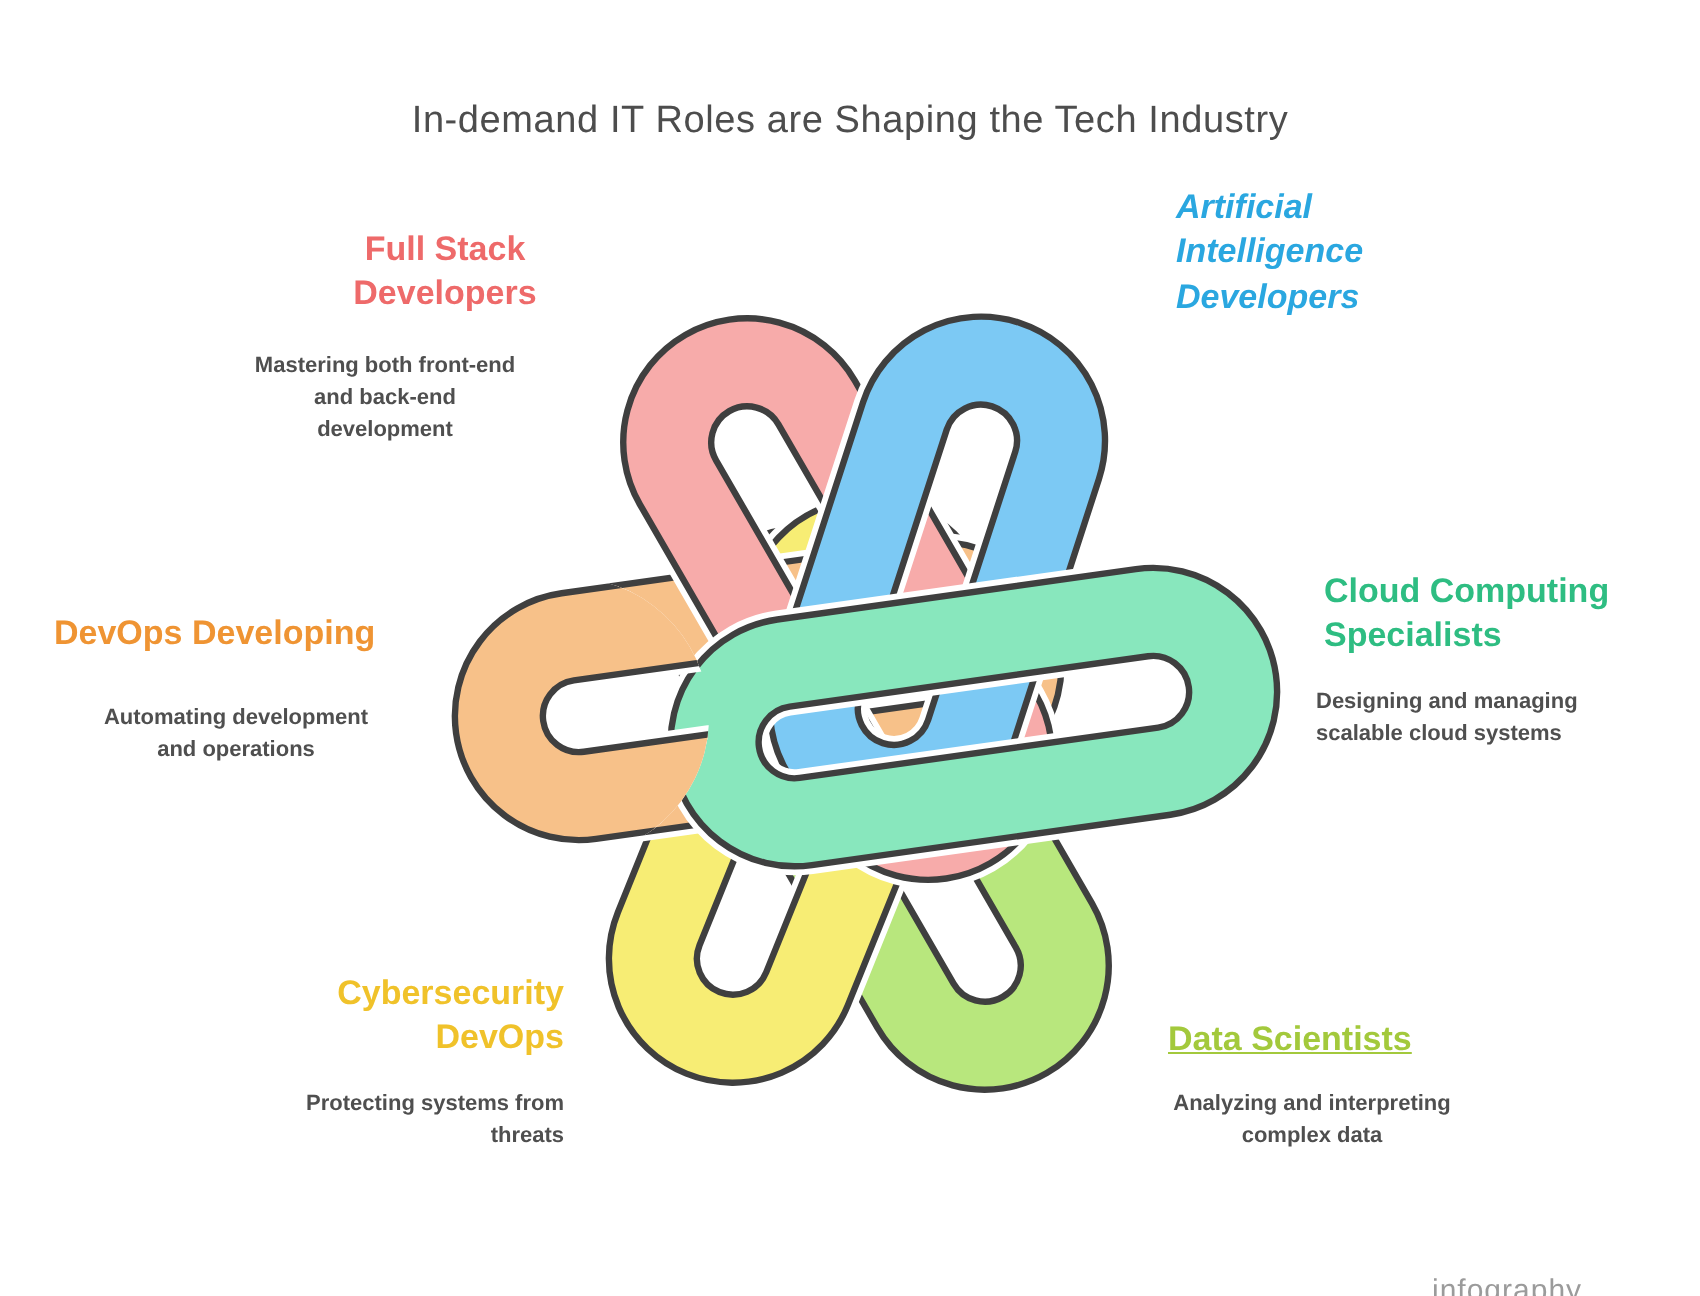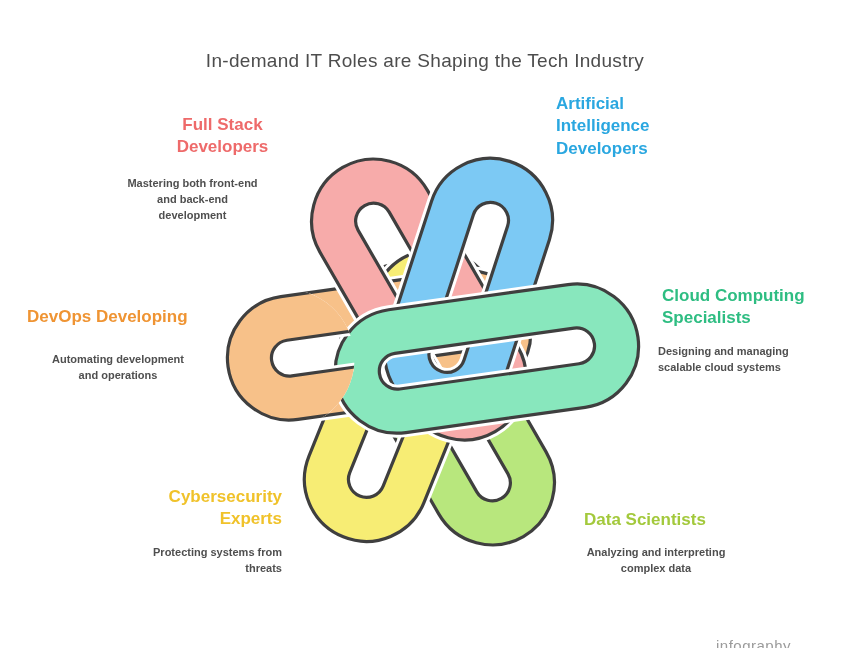--- a/index.html
+++ b/index.html
@@ -11,25 +11,25 @@
   .title{position:absolute;left:0;right:0;top:50px;text-align:center;
          font-size:19px;font-weight:normal;color:#4d4d4d;letter-spacing:.3px;}
   .role-name{position:absolute;font-size:17px;font-weight:bold;line-height:1.32;
              white-space:pre-line;}
   .role-desc{position:absolute;font-size:11px;font-weight:bold;color:#4f4f4f;
              line-height:1.45;white-space:pre-line;}
   .c-red{color:#ee6a6a;} .c-blue{color:#2aa7e0;} .c-green{color:#2ebd82;}
   .c-lime{color:#a3c93c;} .c-yellow{color:#f0c22a;} .c-orange{color:#ef9433;}
   .n-fullstack{left:140px;top:114px;width:165px;text-align:center;}
   .d-fullstack{left:105px;top:176px;width:175px;text-align:center;}
-  .n-ai{left:556px;top:93px;width:170px;text-align:left;}
+  .n-ai{left:588px;top:93px;width:170px;text-align:left;font-style:italic;}
   .d-ai{left:584px;top:175px;width:145px;text-align:left;}
   .n-cloud{left:662px;top:285px;width:190px;text-align:left;}
   .d-cloud{left:658px;top:344px;width:188px;text-align:left;}
-  .n-data{left:584px;top:509px;width:170px;text-align:left;}
+  .n-data{left:584px;top:509px;width:170px;text-align:left;text-decoration:underline;}
   .d-data{left:570px;top:545px;width:172px;text-align:center;}
   .n-cyber{left:130px;top:486px;width:152px;text-align:right;}
   .d-cyber{left:110px;top:545px;width:172px;text-align:right;}
   .n-devops{left:27px;top:306px;width:195px;text-align:left;}
   .d-devops{left:22px;top:352px;width:192px;text-align:center;}
   .watermark{position:absolute;left:716px;top:613px;font-size:15px;color:#9b9b9b;
              letter-spacing:.5px;margin-top:24px;}
 </style>
 </head>
 <body>
@@ -96,21 +96,21 @@
   <div class="role-name n-cloud c-green">Cloud Computing
 Specialists</div>
   <div class="role-desc d-cloud">Designing and managing
 scalable cloud systems</div>
 
   <div class="role-name n-data c-lime">Data Scientists</div>
   <div class="role-desc d-data">Analyzing and interpreting
 complex data</div>
 
   <div class="role-name n-cyber c-yellow">Cybersecurity
-Experts</div>
+DevOps</div>
   <div class="role-desc d-cyber">Protecting systems from
 threats</div>
 
   <div class="role-name n-devops c-orange">DevOps Developing</div>
   <div class="role-desc d-devops">Automating development
 and operations</div>
 
   <div class="watermark">infography</div>
 </div>
 

